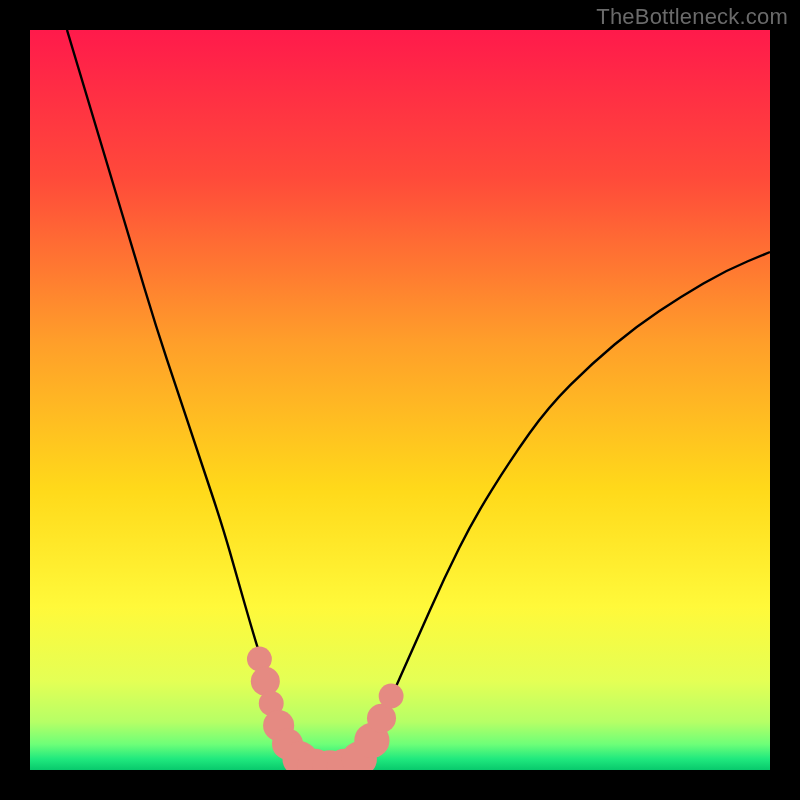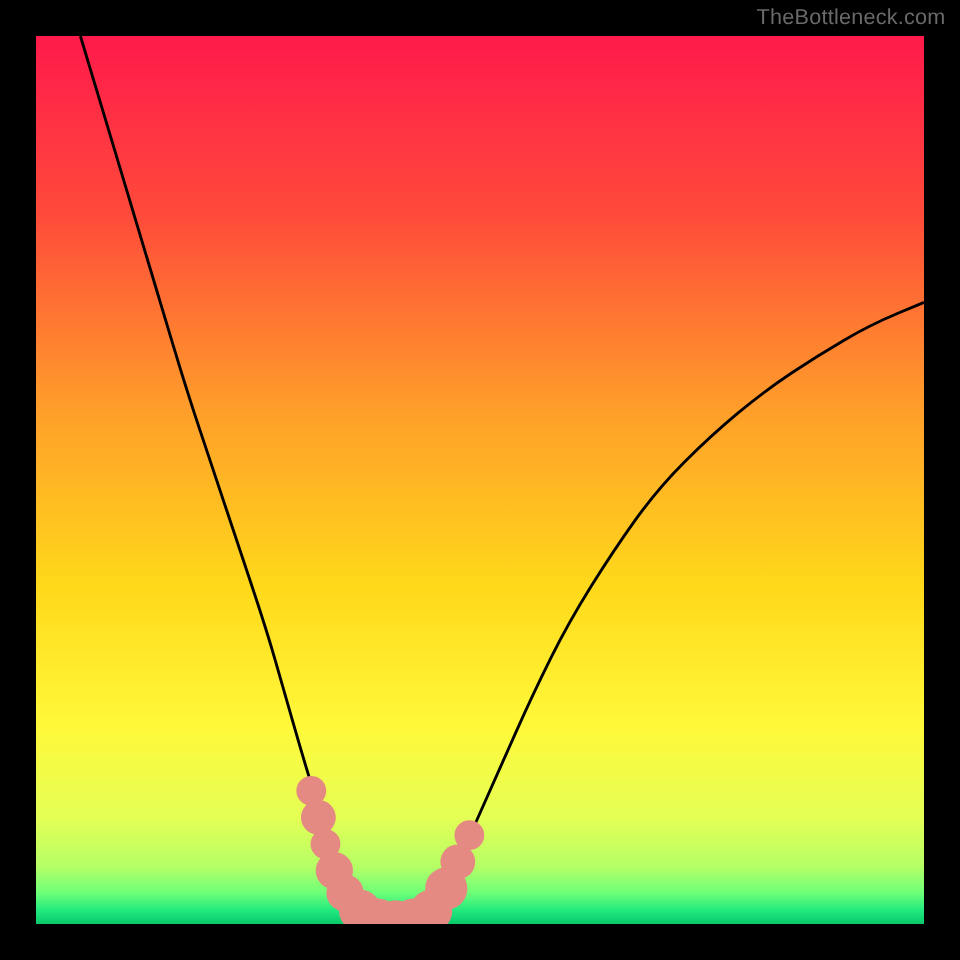--- a/index.html
+++ b/index.html
@@ -39,21 +39,21 @@
     left: 0;
     top: 0;
     width: 100%;
     height: 100%;
   }
   .watermark {
     position: absolute;
     top: 4px;
     right: 12px;
     color: #6a6a6a;
-    font-size: 18px;
+    font-size: 22px;
     letter-spacing: 0.2px;
     font-weight: 400;
     user-select: none;
   }
 </style>
 </head>
 <body>
 
 <div class="frame">
 

